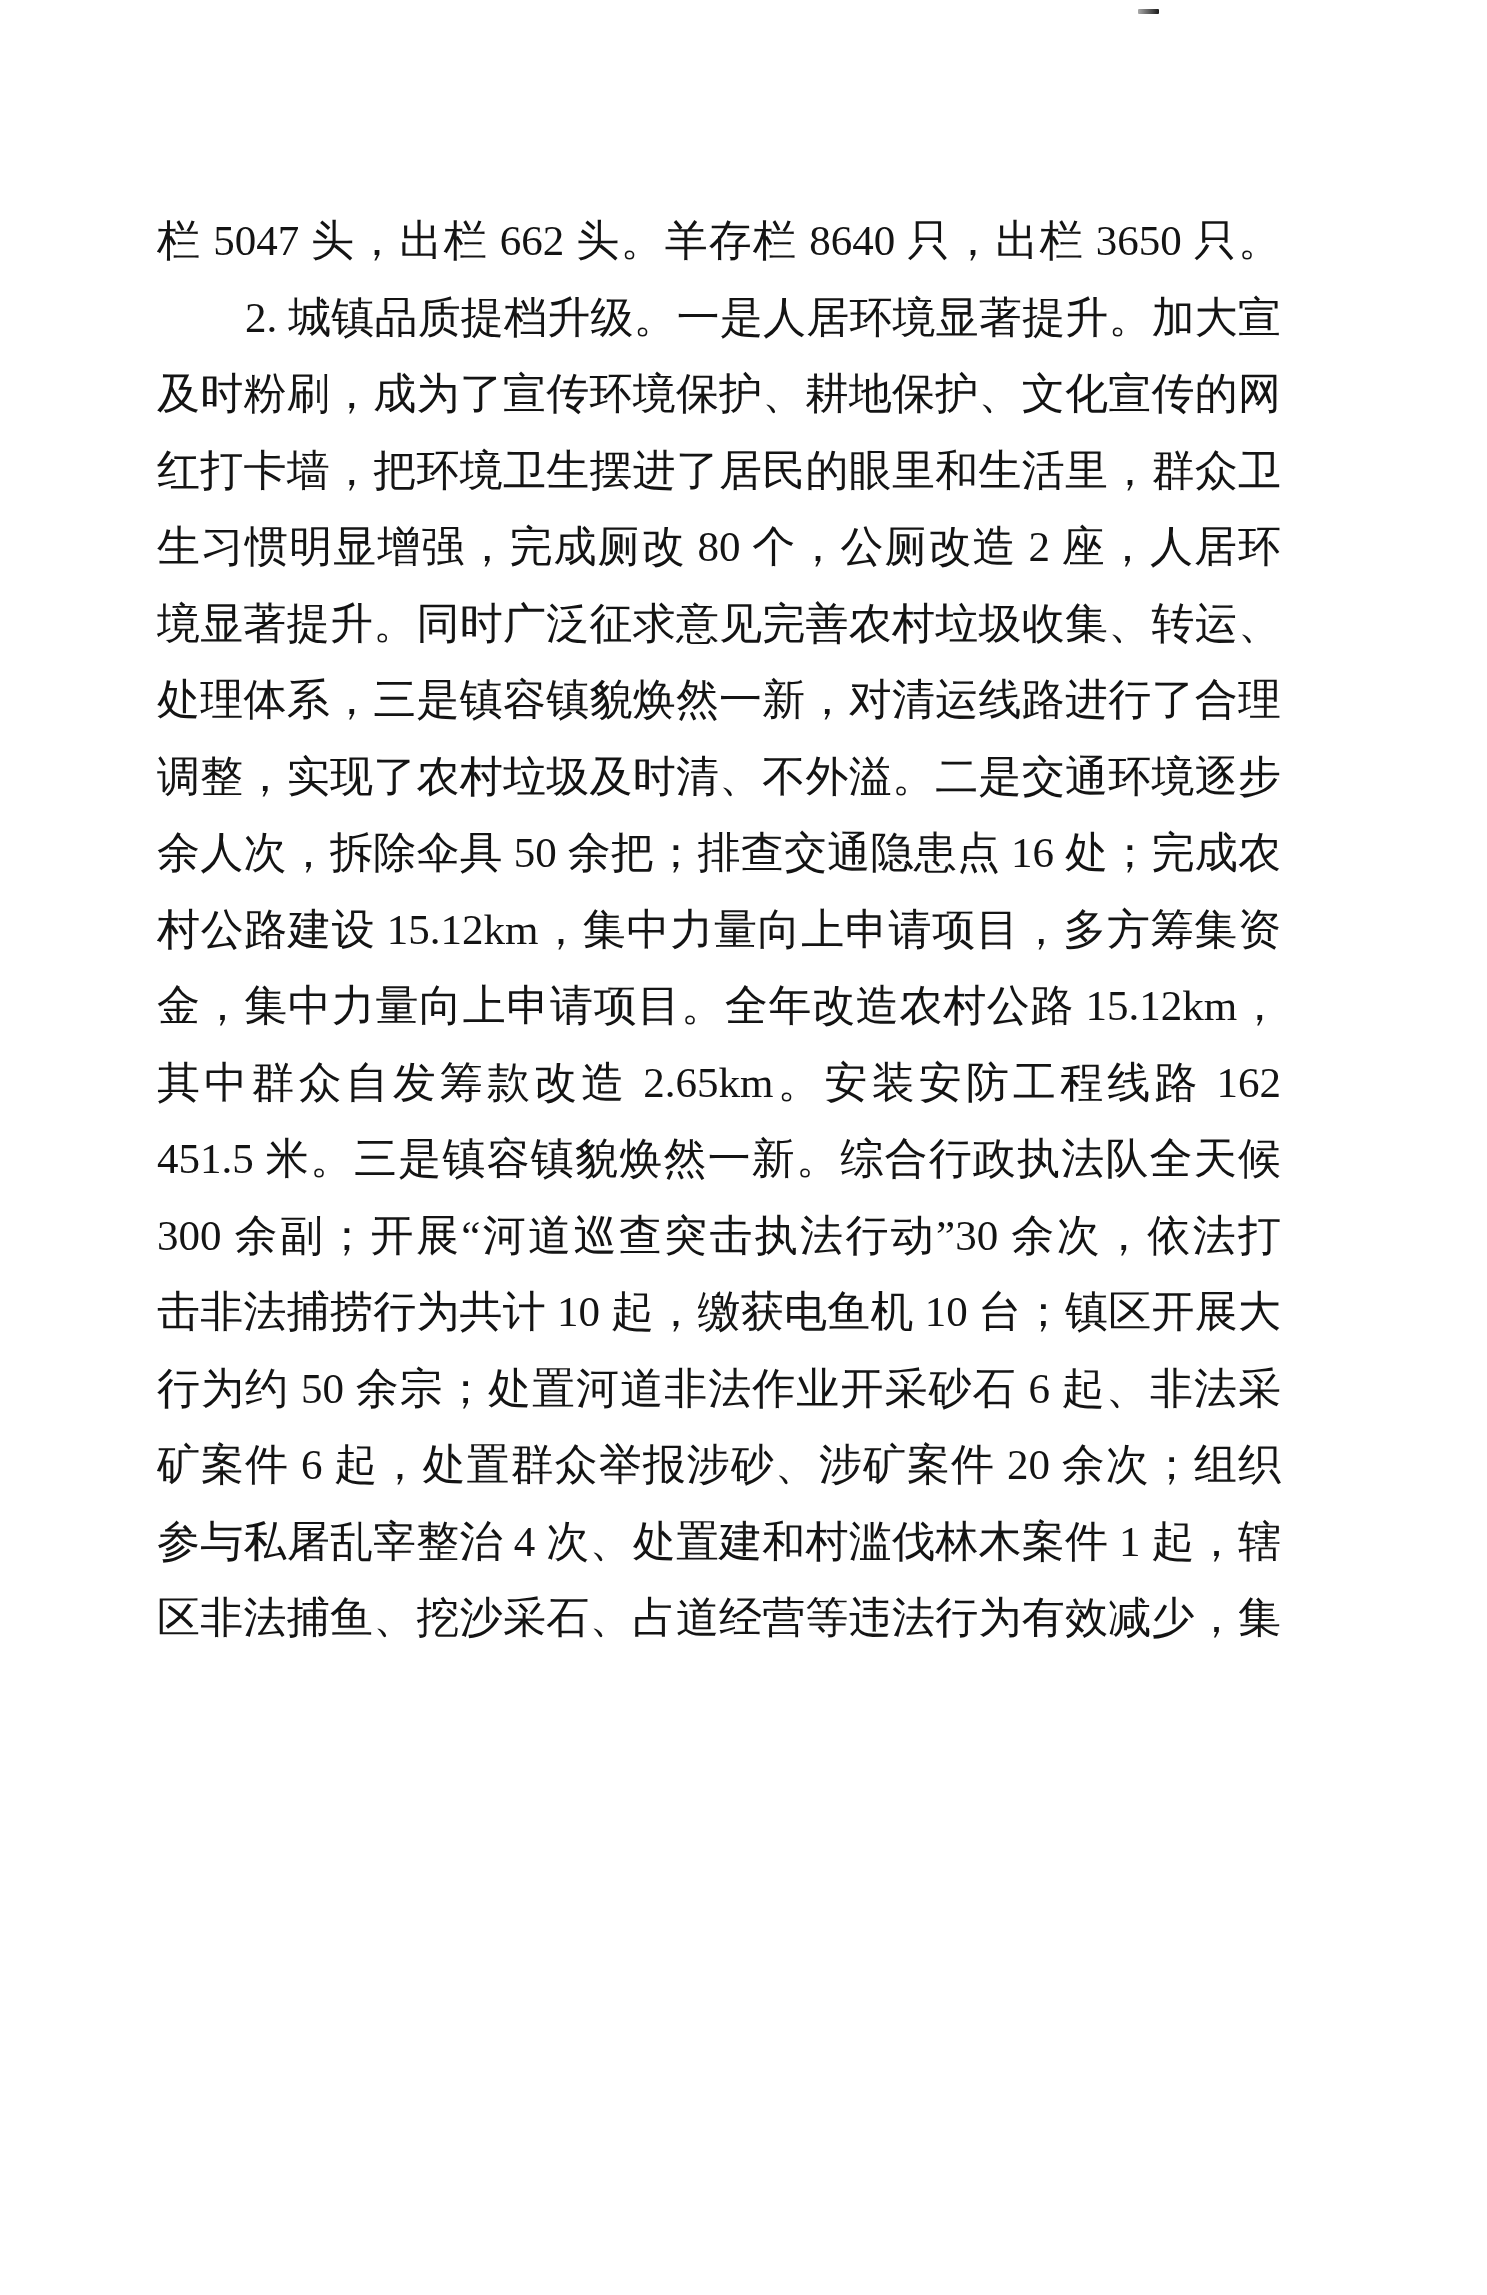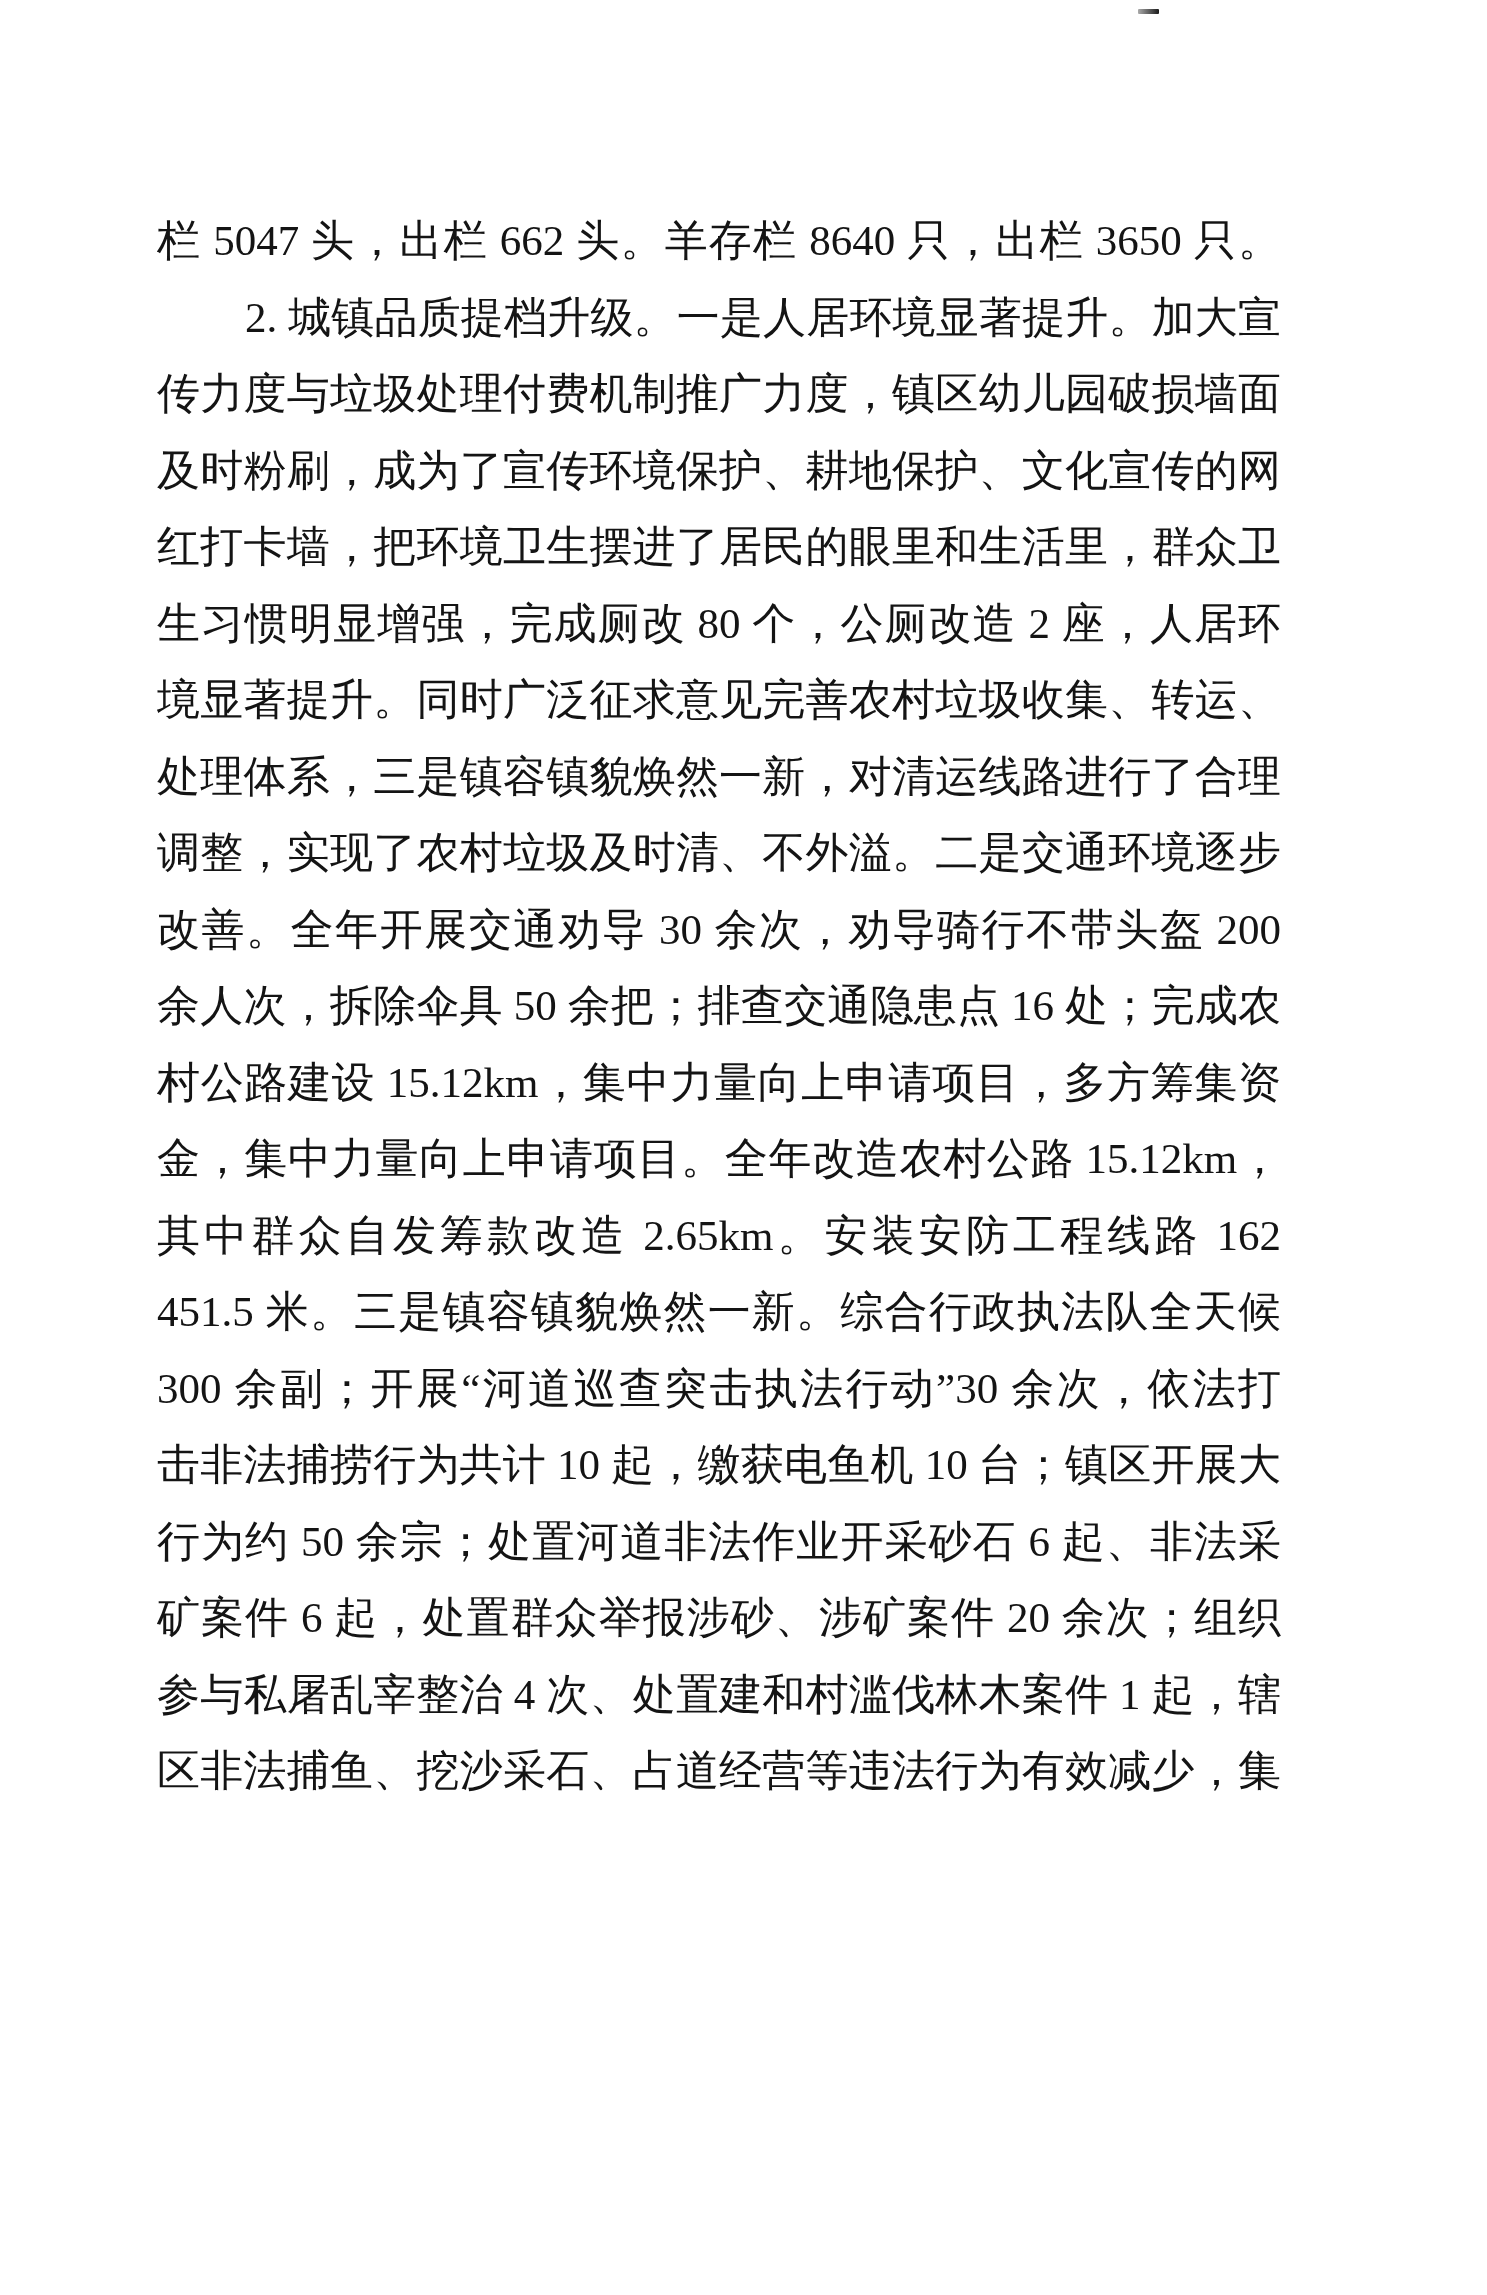--- a/index.html
+++ b/index.html
@@ -46,28 +46,26 @@
   }
 </style>
 </head>
 <body>
 
 <div class="page">
   <div class="scan-dash"></div>
   <div class="text-block">
       <div class="line">栏 5047 头，出栏 662 头。羊存栏 8640 只，出栏 3650 只。</div>
       <div class="line indent">2. 城镇品质提档升级。一是人居环境显著提升。加大宣</div>
-      <div class="line">传力度与垃圾处理付费机制推广力度，镇区幼儿园破损墙面</div>
       <div class="line">及时粉刷，成为了宣传环境保护、耕地保护、文化宣传的网</div>
       <div class="line">红打卡墙，把环境卫生摆进了居民的眼里和生活里，群众卫</div>
       <div class="line">生习惯明显增强，完成厕改 80 个，公厕改造 2 座，人居环</div>
       <div class="line">境显著提升。同时广泛征求意见完善农村垃圾收集、转运、</div>
       <div class="line">处理体系，三是镇容镇貌焕然一新，对清运线路进行了合理</div>
       <div class="line">调整，实现了农村垃圾及时清、不外溢。二是交通环境逐步</div>
-      <div class="line">改善。全年开展交通劝导 30 余次，劝导骑行不带头盔 200</div>
       <div class="line">余人次，拆除伞具 50 余把；排查交通隐患点 16 处；完成农</div>
       <div class="line">村公路建设 15.12km，集中力量向上申请项目，多方筹集资</div>
       <div class="line">金，集中力量向上申请项目。全年改造农村公路 15.12km，</div>
       <div class="line">其中群众自发筹款改造 2.65km。安装安防工程线路 162 条，</div>
       <div class="line">451.5 米。三是镇容镇貌焕然一新。综合行政执法队全天候</div>
       <div class="line">300 余副；开展“河道巡查突击执法行动”30 余次，依法打</div>
       <div class="line">击非法捕捞行为共计 10 起，缴获电鱼机 10 台；镇区开展大</div>
       <div class="line">行为约 50 余宗；处置河道非法作业开采砂石 6 起、非法采</div>
       <div class="line">矿案件 6 起，处置群众举报涉砂、涉矿案件 20 余次；组织</div>
       <div class="line">参与私屠乱宰整治 4 次、处置建和村滥伐林木案件 1 起，辖</div>

